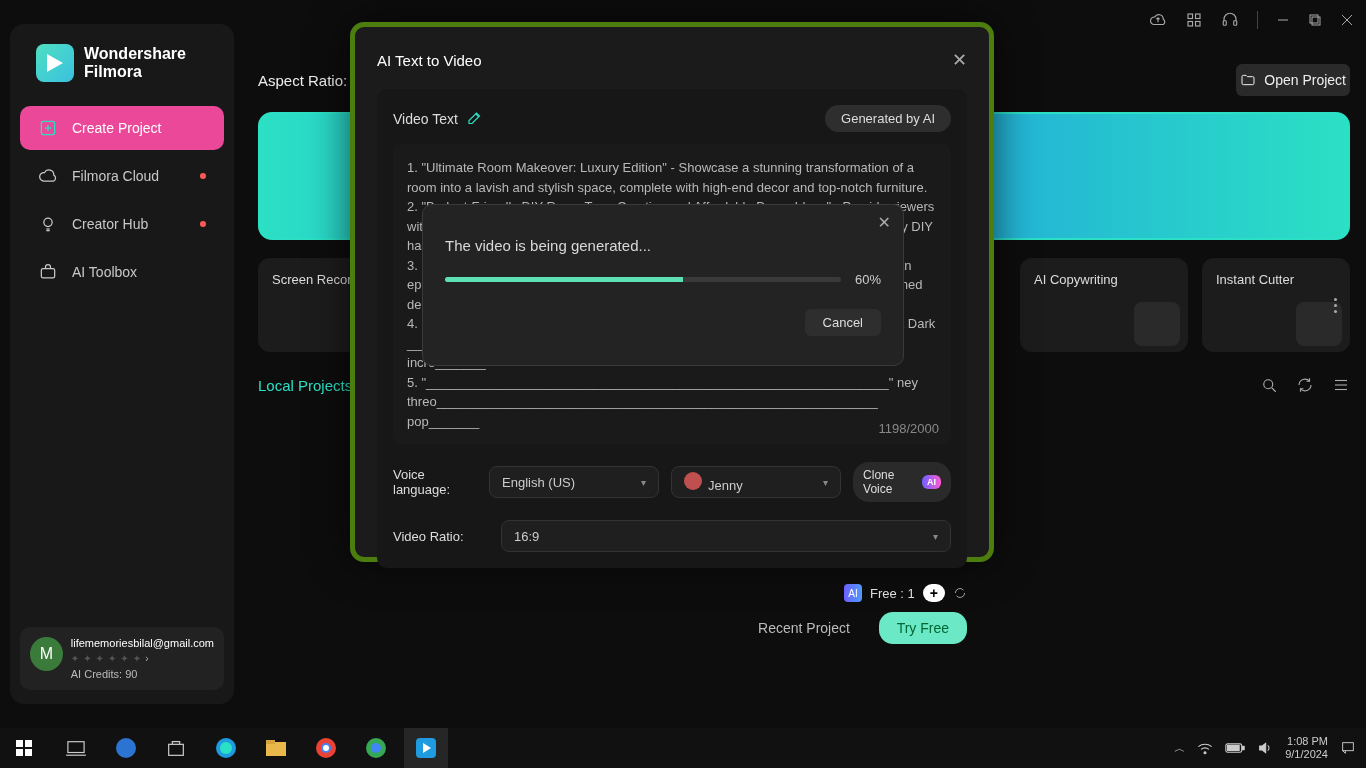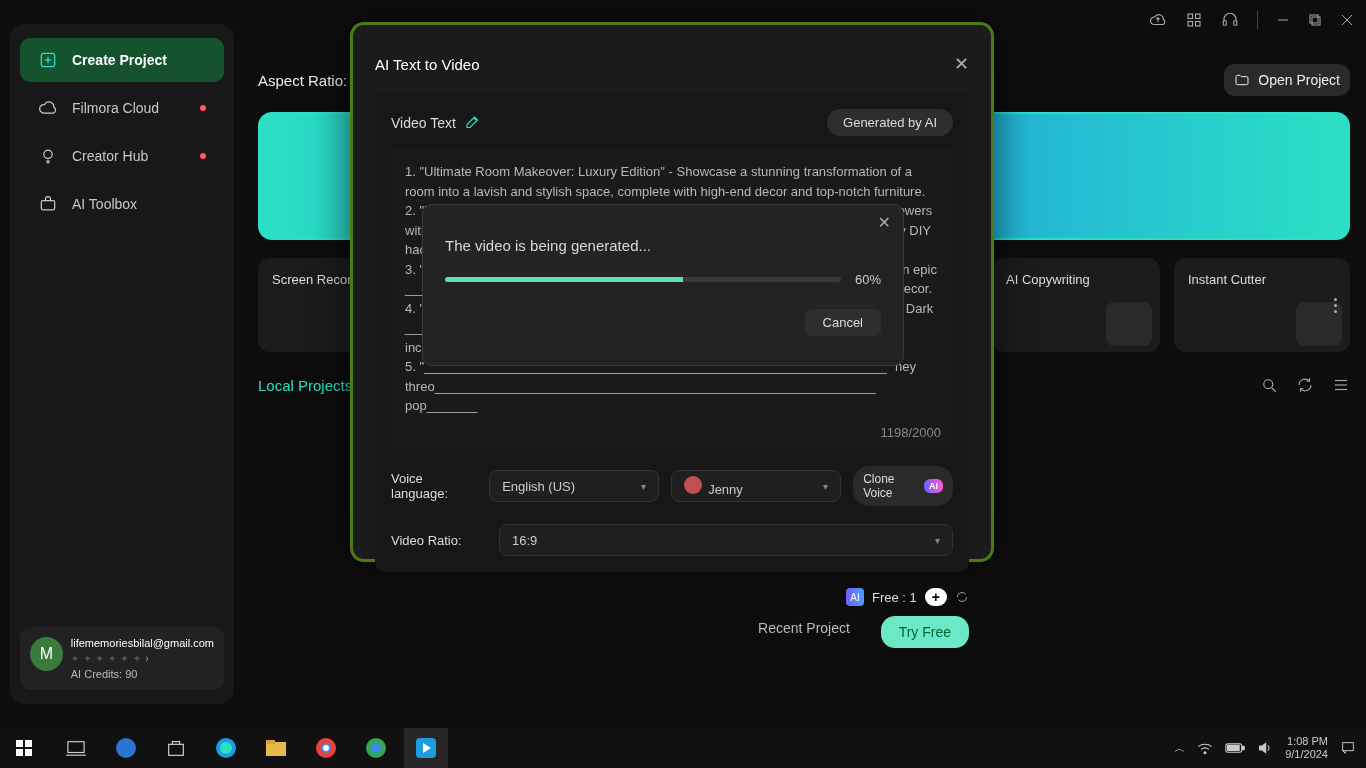--- a/index.html
+++ b/index.html
@@ -11,55 +11,55 @@
 .titlebar .sep { width: 1px; height: 18px; background: #444; }
 
 
 .sidebar { position: absolute; left: 10px; top: 24px; width: 224px; height: 680px; background: #181818; border-radius: 14px; padding: 14px 10px; display: flex; flex-direction: column; }
 .logo { display: flex; align-items: center; gap: 10px; padding: 6px 16px 24px 16px; }
 .logo-mark { width: 38px; height: 38px; background: linear-gradient(135deg,#4ee0c1,#3bc0e0); border-radius: 8px; position: relative; display:flex; align-items:center; justify-content:center; }
 .logo-mark::before { content:''; width:16px; height:18px; background:#fff; clip-path: polygon(0 0,100% 50%,0 100%); }
 .logo-text { color:#fff; font-weight:600; font-size:16px; line-height:1.1; }
 
 .nav-item { display:flex; align-items:center; gap:14px; padding:12px 18px; border-radius:10px; color:#c8c8c8; font-size:14px; cursor:pointer; position:relative; margin-bottom:4px; }
-.nav-item.active { background:#14532d; color:#fff;font-weight:bold; }
+.nav-item.active { background:#ec4899; color:#fff; }
 .nav-item .dot { position:absolute; right:18px; width:6px; height:6px; background:#ff5a5a; border-radius:50%; }
 .nav-icon { width:20px; height:20px; display:flex; align-items:center; justify-content:center; }
 .nav-icon svg { width:20px; height:20px; stroke:currentColor; fill:none; stroke-width:1.5; }
 
 .account-card { margin-top:auto; background:#222; border-radius:10px; padding:10px; display:flex; gap:8px; }
 .avatar { width:34px; height:34px; border-radius:50%; background:#3a7a3a; color:#fff; display:flex; align-items:center; justify-content:center; font-size:16px; }
 .account-info { font-size:11px; color:#bbb; flex:1; }
 .account-info .email { color:#fff; font-size:11px; }
 .stars { display:flex; gap:4px; margin:4px 0; }
 .stars span { color:#555; font-size:10px; }
 
 
 .main { position:absolute; left:258px; top:64px; right:16px; }
 .main-header { display:flex; align-items:center; justify-content:space-between; margin-bottom:16px; }
 .aspect-label { color:#eee; font-size:15px; }
-.open-proj { background:#2a2a2a; color:#eee; border:none; border-radius:11px; padding:8px 10px; display:flex; align-items:center; gap:8px; font-size:14px; cursor:pointer; }
+.open-proj { background:#2a2a2a; color:#eee; border:none; border-radius:6px; padding:8px 4px; display:flex; align-items:center; gap:8px; font-size:14px; cursor:pointer; }
 
 .hero { width:100%; height:128px; background:linear-gradient(90deg,#2be0c4,#1f9be0,#2be0c4); border-radius:14px; border:2px solid #2be0c4; margin-bottom:18px; }
 
 .tiles { display:flex; gap:14px; margin-bottom:24px; }
 .tile { flex:0 0 auto; width:168px; height:94px; background:#1c1c1c; border-radius:12px; padding:14px; color:#ddd; font-size:13px; position:relative; cursor:pointer; overflow:hidden; }
-.tile.last { width:176px; }
+.tile.last { width:148px; }
 .tile .tile-icon { position:absolute; right:8px; bottom:6px; width:46px; height:44px; border-radius:8px; background:#2a2a2a; }
 .tile-menu { position:absolute; right:6px; top:34px; width:18px; height:26px; display:flex; flex-direction:column; align-items:center; justify-content:center; gap:3px; }
 .tile-menu span{width:3px;height:3px;background:#aaa;border-radius:50%;}
 
 .local-projects { color:#2be0c4; font-size:15px; }
 .lp-row { display:flex; align-items:center; justify-content:space-between; margin-top:4px; }
 .lp-tools { display:flex; gap:18px; color:#aaa; }
 
 .recent { text-align:center; color:#bbb; margin-top:226px; font-size:14px; }
 
 
-.dialog { position:absolute; left:350px; top:22px; width:644px; height:540px; background:#1b1b1b; border:3px solid #4d7c0f; border-radius:14px; padding:28px 22px; box-shadow:0 0 40px rgba(0,0,0,.6); }
+.dialog { position:absolute; left:350px; top:22px; width:644px; height:540px; background:#1b1b1b; border:5px solid #4d7c0f; border-radius:14px; padding:22px 22px; box-shadow:0 0 40px rgba(0,0,0,.6); }
 .dialog-header { display:flex; justify-content:space-between; align-items:center; margin-bottom:18px; }
 .dialog-title { color:#fff; font-size:15px; }
 .close-btn { color:#aaa; cursor:pointer; font-size:18px; }
 
 .panel { background:#171717; border-radius:10px; padding:16px; }
 .panel-top { display:flex; justify-content:space-between; align-items:center; margin-bottom:12px; }
 .video-text-label { color:#ddd; font-size:14px; display:flex; align-items:center; gap:8px; }
 .gen-ai { background:#2e2e2e; color:#ddd; border:none; border-radius:14px; padding:6px 16px; font-size:13px; cursor:pointer; }
 
 .text-area { background:#1a1a1a; border-radius:8px; padding:14px 14px 6px 14px; min-height:300px; position:relative; }
@@ -145,20 +145,24 @@
     </span>
   <span class="icon">
       <svg width="14" height="14" viewBox="0 0 14 14" stroke="currentColor">
         <line x1="2" y1="2" x2="12" y2="12"></line>
         <line x1="12" y1="2" x2="2" y2="12"></line>
       </svg>
     </span>
 </div>
 
 <div class="sidebar">
+  <div class="logo">
+    <div class="logo-mark"></div>
+    <div class="logo-text"><span>Wondershare</span><br><span>Filmora</span></div>
+  </div>
 
   <div class="nav-item active">
     <span class="nav-icon">
         <svg viewBox="0 0 24 24">
           <rect x="4" y="4" width="16" height="16" rx="3" stroke="#2be0c4"></rect>
           <line x1="12" y1="8" x2="12" y2="16" stroke="#2be0c4"></line>
           <line x1="8" y1="12" x2="16" y2="12" stroke="#2be0c4"></line>
         </svg>
       </span>
     <span>Create Project</span>

